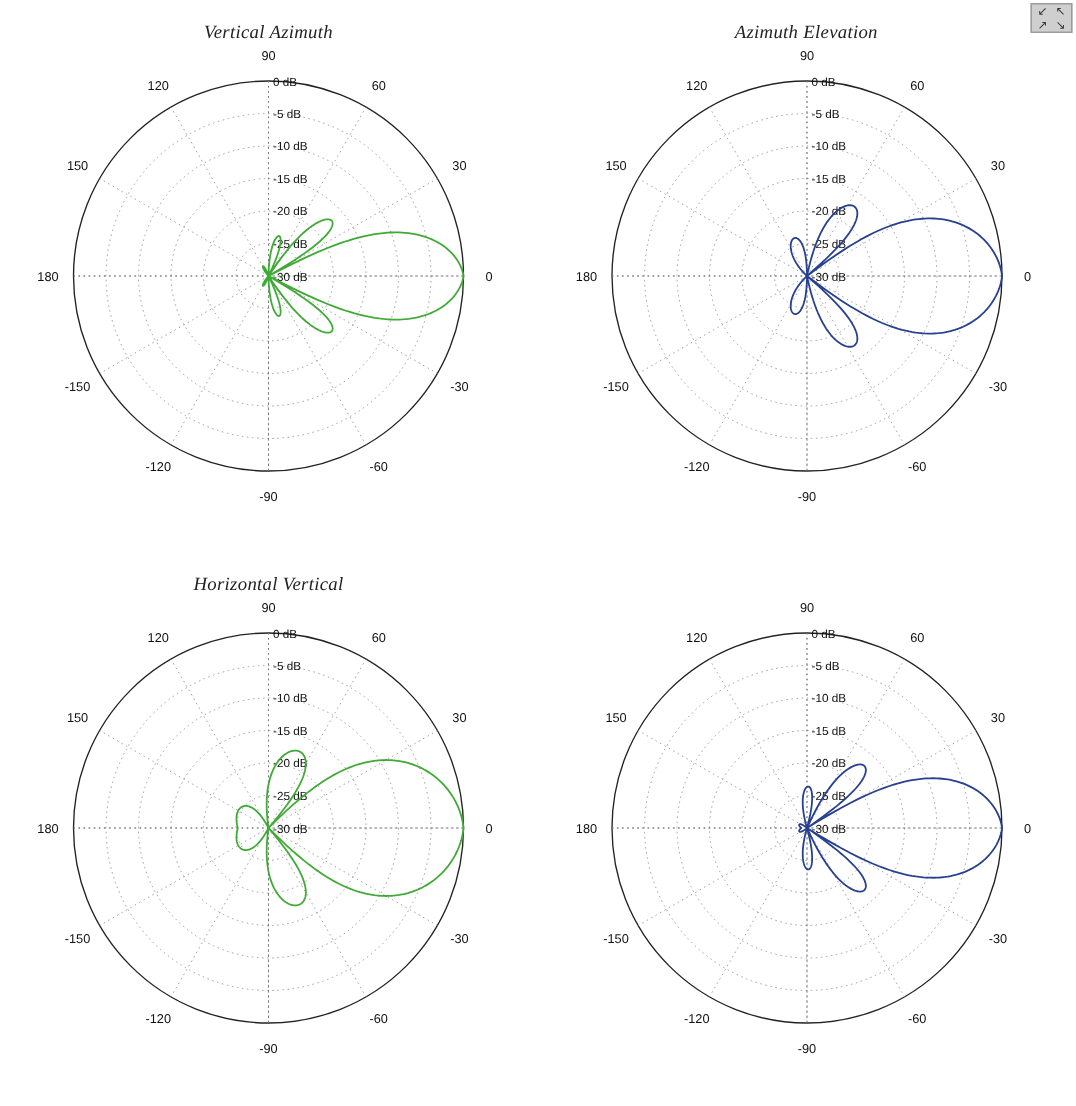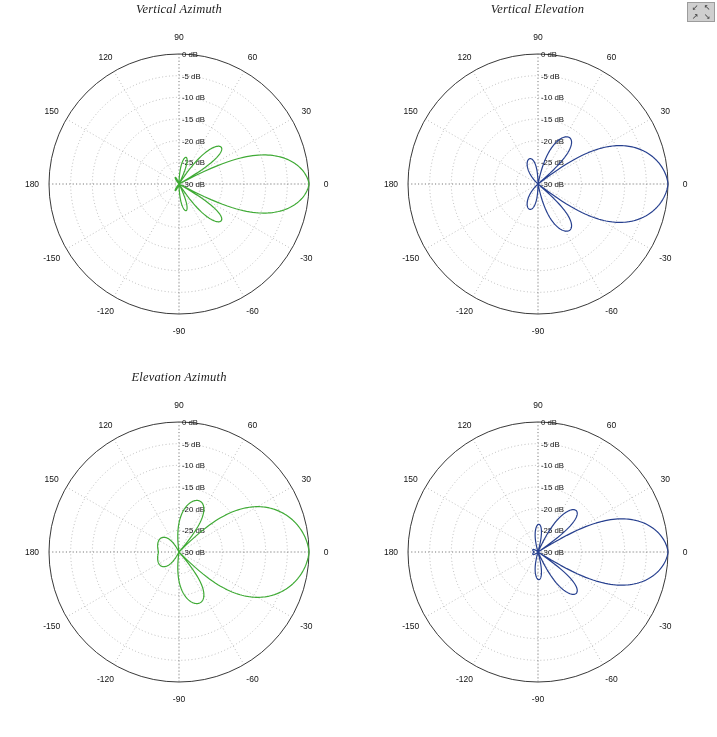--- a/index.html
+++ b/index.html
@@ -21,21 +21,21 @@
     height: 737px;
     display: grid;
     grid-template-columns: 358px 359px;
     grid-template-rows: 368px 369px;
   }
   .panel {
     position: relative;
   }
   .panel-title {
     position: absolute;
-    top: 2px;
+    top: 14px;
     left: 0;
     width: 100%;
     text-align: center;
     font-size: 12.5px;
     font-style: italic;
     color: #222222;
     font-family: "Liberation Serif", serif;
     letter-spacing: 0.2px;
   }
   .plot-wrap {
@@ -162,21 +162,21 @@
           <text class="ring-label" x="168" y="86.33333333333333" text-anchor="start">-10 dB</text>
           <text class="ring-label" x="168" y="108" text-anchor="start">-15 dB</text>
           <text class="ring-label" x="168" y="129.66666666666666" text-anchor="start">-20 dB</text>
           <text class="ring-label" x="168" y="151.33333333333334" text-anchor="start">-25 dB</text>
           <text class="ring-label" x="168" y="173" text-anchor="start">-30 dB</text>
           <path class="trace" d="M165.00,170.00L165.00,170.00L165.00,170.00L165.00,170.00L165.00,170.00L165.00,170.00L165.00,170.00L165.00,170.00L165.00,170.00L165.00,170.00L165.00,170.00L165.00,170.00L165.00,170.00L165.00,170.00L165.00,170.00L165.00,170.00L165.00,170.00L165.00,170.00L165.00,170.00L165.00,170.00L165.00,170.00L165.00,170.00L165.00,170.00L165.00,170.00L165.00,170.00L165.00,170.00L165.00,170.00L165.00,170.00L165.00,170.00L165.00,170.00L165.00,170.00L165.00,170.00L165.00,170.00L165.00,170.00L165.00,170.00L165.00,170.00L165.00,170.00L165.00,170.00L165.00,170.00L165.00,170.00L165.00,170.00L165.00,170.00L165.00,170.00L165.00,170.00L165.00,170.00L165.00,170.00L165.00,170.00L165.00,170.00L165.00,170.00L165.00,170.00L165.00,170.00L165.00,170.00L165.00,170.00L165.00,170.00L165.00,170.00L165.00,170.00L165.00,170.00L165.00,170.00L165.00,170.00L165.00,170.00L165.00,170.00L165.00,170.00L165.00,170.00L165.00,170.00L165.00,170.00L165.00,170.00L165.00,170.00L165.00,170.00L165.00,170.00L165.00,170.00L165.00,170.00L165.00,170.00L165.00,170.00L165.00,170.00L165.00,170.00L165.00,170.00L165.00,170.00L165.00,170.00L165.00,170.00L165.00,170.00L165.00,170.00L165.00,170.00L165.00,170.00L165.00,170.00L165.00,170.00L165.00,170.00L165.00,170.00L165.00,170.00L165.00,170.00L165.00,170.00L165.00,170.00L165.00,170.00L165.00,170.00L165.00,170.00L165.00,170.00L165.00,170.00L165.00,170.00L164.82,170.20L164.47,170.61L164.13,171.02L163.81,171.41L163.52,171.80L163.24,172.18L162.98,172.54L162.74,172.90L162.51,173.24L162.31,173.57L162.12,173.89L161.95,174.20L161.80,174.49L161.67,174.76L161.55,175.02L161.45,175.27L161.36,175.49L161.30,175.70L161.25,175.89L161.21,176.06L161.20,176.21L161.19,176.34L161.21,176.44L161.23,176.52L161.28,176.58L161.34,176.61L161.41,176.61L161.50,176.59L161.60,176.54L161.71,176.45L161.84,176.34L161.98,176.19L162.14,176.00L162.31,175.78L162.49,175.51L162.68,175.21L162.89,174.86L163.10,174.47L163.33,174.03L163.57,173.54L163.82,172.99L164.08,172.39L164.35,171.73L164.64,171.00L164.93,170.20L165.00,170.00L165.00,170.00L165.00,170.00L165.00,170.00L165.00,170.00L165.00,170.00L165.00,170.00L165.00,170.00L165.00,170.00L165.00,170.00L165.00,170.00L165.00,170.00L165.00,170.00L165.00,170.00L165.00,170.00L165.00,170.00L165.00,170.00L165.00,170.00L165.00,170.00L165.00,170.00L165.00,170.00L165.00,170.00L165.00,170.00L165.00,170.00L165.00,170.00L165.00,170.00L165.00,170.00L165.00,170.00L165.00,170.00L165.00,170.00L165.00,170.00L165.00,170.00L165.00,170.00L165.00,170.00L165.00,170.00L165.00,170.00L165.00,170.00L165.00,170.00L165.00,170.00L165.00,170.00L165.00,170.00L165.05,172.04L165.14,174.14L165.27,176.11L165.42,177.96L165.59,179.69L165.79,181.31L166.01,182.83L166.25,184.25L166.50,185.59L166.77,186.83L167.05,187.99L167.34,189.07L167.64,190.08L167.95,191.00L168.27,191.86L168.59,192.64L168.91,193.35L169.23,193.99L169.55,194.56L169.87,195.06L170.19,195.50L170.50,195.86L170.80,196.16L171.09,196.39L171.38,196.55L171.64,196.65L171.90,196.67L172.13,196.62L172.35,196.50L172.54,196.31L172.71,196.04L172.86,195.69L172.97,195.26L173.04,194.75L173.08,194.15L173.08,193.46L173.03,192.67L172.93,191.78L172.77,190.78L172.55,189.66L172.26,188.42L171.88,187.04L171.42,185.50L170.86,183.80L170.18,181.91L169.37,179.81L168.40,177.46L167.25,174.83L165.88,171.85L165.00,170.00L165.00,170.00L165.00,170.00L165.00,170.00L165.00,170.00L165.00,170.00L165.00,170.00L165.00,170.00L165.00,170.00L165.00,170.00L165.00,170.00L165.00,170.00L165.00,170.00L165.00,170.00L165.00,170.00L165.14,170.20L168.09,174.59L170.78,178.41L173.24,181.77L175.53,184.77L177.68,187.45L179.69,189.86L181.60,192.03L183.41,193.99L185.13,195.77L186.78,197.38L188.35,198.84L189.86,200.15L191.30,201.34L192.68,202.41L194.00,203.36L195.26,204.20L196.47,204.95L197.62,205.60L198.72,206.16L199.76,206.63L200.75,207.02L201.68,207.32L202.55,207.55L203.36,207.70L204.12,207.78L204.81,207.78L205.44,207.71L206.00,207.57L206.49,207.36L206.91,207.08L207.25,206.73L207.51,206.31L207.69,205.82L207.77,205.25L207.75,204.61L207.62,203.90L207.37,203.11L207.00,202.23L206.49,201.26L205.82,200.21L204.98,199.05L203.94,197.78L202.68,196.39L201.17,194.86L199.35,193.17L197.17,191.30L194.56,189.20L191.40,186.82L187.55,184.09L182.74,180.87L176.60,176.97L168.36,171.98L165.00,170.00L165.00,170.00L165.00,170.00L165.00,170.00L165.00,170.00L170.96,173.10L181.57,178.44L189.98,182.45L197.01,185.61L203.09,188.17L208.47,190.27L213.32,192.02L217.75,193.49L221.84,194.71L225.64,195.74L229.19,196.59L232.54,197.29L235.70,197.85L238.70,198.29L241.56,198.62L244.28,198.86L246.88,199.00L249.37,199.05L251.76,199.03L254.06,198.94L256.26,198.78L258.39,198.55L260.43,198.27L262.39,197.93L264.29,197.53L266.11,197.09L267.87,196.60L269.56,196.07L271.20,195.50L272.77,194.88L274.28,194.23L275.73,193.54L277.13,192.81L278.47,192.06L279.76,191.27L281.00,190.45L282.18,189.61L283.31,188.74L284.39,187.84L285.42,186.92L286.40,185.98L287.33,185.02L288.21,184.04L289.04,183.04L289.82,182.02L290.55,180.98L291.23,179.93L291.86,178.87L292.44,177.79L292.97,176.71L293.45,175.61L293.88,174.50L294.25,173.38L294.57,172.26L294.82,171.13L295.00,170.00L294.82,168.87L294.57,167.74L294.25,166.62L293.88,165.50L293.45,164.39L292.97,163.29L292.44,162.21L291.86,161.13L291.23,160.07L290.55,159.02L289.82,157.98L289.04,156.96L288.21,155.96L287.33,154.98L286.40,154.02L285.42,153.08L284.39,152.16L283.31,151.26L282.18,150.39L281.00,149.55L279.76,148.73L278.47,147.94L277.13,147.19L275.73,146.46L274.28,145.77L272.77,145.12L271.20,144.50L269.56,143.93L267.87,143.40L266.11,142.91L264.29,142.47L262.39,142.07L260.43,141.73L258.39,141.45L256.26,141.22L254.06,141.06L251.76,140.97L249.37,140.95L246.88,141.00L244.28,141.14L241.56,141.38L238.70,141.71L235.70,142.15L232.54,142.71L229.19,143.41L225.64,144.26L221.84,145.29L217.75,146.51L213.32,147.98L208.47,149.73L203.09,151.83L197.01,154.39L189.98,157.55L181.57,161.56L170.96,166.90L165.00,170.00L165.00,170.00L165.00,170.00L165.00,170.00L165.00,170.00L168.36,168.02L176.60,163.03L182.74,159.13L187.55,155.91L191.40,153.18L194.56,150.80L197.17,148.70L199.35,146.83L201.17,145.14L202.68,143.61L203.94,142.22L204.98,140.95L205.82,139.79L206.49,138.74L207.00,137.77L207.37,136.89L207.62,136.10L207.75,135.39L207.77,134.75L207.69,134.18L207.51,133.69L207.25,133.27L206.91,132.92L206.49,132.64L206.00,132.43L205.44,132.29L204.81,132.22L204.12,132.22L203.36,132.30L202.55,132.45L201.68,132.68L200.75,132.98L199.76,133.37L198.72,133.84L197.62,134.40L196.47,135.05L195.26,135.80L194.00,136.64L192.68,137.59L191.30,138.66L189.86,139.85L188.35,141.16L186.78,142.62L185.13,144.23L183.41,146.01L181.60,147.97L179.69,150.14L177.68,152.55L175.53,155.23L173.24,158.23L170.78,161.59L168.09,165.41L165.14,169.80L165.00,170.00L165.00,170.00L165.00,170.00L165.00,170.00L165.00,170.00L165.00,170.00L165.00,170.00L165.00,170.00L165.00,170.00L165.00,170.00L165.00,170.00L165.00,170.00L165.00,170.00L165.00,170.00L165.00,170.00L165.88,168.15L167.25,165.17L168.40,162.54L169.37,160.19L170.18,158.09L170.86,156.20L171.42,154.50L171.88,152.96L172.26,151.58L172.55,150.34L172.77,149.22L172.93,148.22L173.03,147.33L173.08,146.54L173.08,145.85L173.04,145.25L172.97,144.74L172.86,144.31L172.71,143.96L172.54,143.69L172.35,143.50L172.13,143.38L171.90,143.33L171.64,143.35L171.38,143.45L171.09,143.61L170.80,143.84L170.50,144.14L170.19,144.50L169.87,144.94L169.55,145.44L169.23,146.01L168.91,146.65L168.59,147.36L168.27,148.14L167.95,149.00L167.64,149.92L167.34,150.93L167.05,152.01L166.77,153.17L166.50,154.41L166.25,155.75L166.01,157.17L165.79,158.69L165.59,160.31L165.42,162.04L165.27,163.89L165.14,165.86L165.05,167.96L165.00,170.00L165.00,170.00L165.00,170.00L165.00,170.00L165.00,170.00L165.00,170.00L165.00,170.00L165.00,170.00L165.00,170.00L165.00,170.00L165.00,170.00L165.00,170.00L165.00,170.00L165.00,170.00L165.00,170.00L165.00,170.00L165.00,170.00L165.00,170.00L165.00,170.00L165.00,170.00L165.00,170.00L165.00,170.00L165.00,170.00L165.00,170.00L165.00,170.00L165.00,170.00L165.00,170.00L165.00,170.00L165.00,170.00L165.00,170.00L165.00,170.00L165.00,170.00L165.00,170.00L165.00,170.00L165.00,170.00L165.00,170.00L165.00,170.00L165.00,170.00L165.00,170.00L165.00,170.00L165.00,170.00L164.93,169.80L164.64,169.00L164.35,168.27L164.08,167.61L163.82,167.01L163.57,166.46L163.33,165.97L163.10,165.53L162.89,165.14L162.68,164.79L162.49,164.49L162.31,164.22L162.14,164.00L161.98,163.81L161.84,163.66L161.71,163.55L161.60,163.46L161.50,163.41L161.41,163.39L161.34,163.39L161.28,163.42L161.23,163.48L161.21,163.56L161.19,163.66L161.20,163.79L161.21,163.94L161.25,164.11L161.30,164.30L161.36,164.51L161.45,164.73L161.55,164.98L161.67,165.24L161.80,165.51L161.95,165.80L162.12,166.11L162.31,166.43L162.51,166.76L162.74,167.10L162.98,167.46L163.24,167.82L163.52,168.20L163.81,168.59L164.13,168.98L164.47,169.39L164.82,169.80L165.00,170.00L165.00,170.00L165.00,170.00L165.00,170.00L165.00,170.00L165.00,170.00L165.00,170.00L165.00,170.00L165.00,170.00L165.00,170.00L165.00,170.00L165.00,170.00L165.00,170.00L165.00,170.00L165.00,170.00L165.00,170.00L165.00,170.00L165.00,170.00L165.00,170.00L165.00,170.00L165.00,170.00L165.00,170.00L165.00,170.00L165.00,170.00L165.00,170.00L165.00,170.00L165.00,170.00L165.00,170.00L165.00,170.00L165.00,170.00L165.00,170.00L165.00,170.00L165.00,170.00L165.00,170.00L165.00,170.00L165.00,170.00L165.00,170.00L165.00,170.00L165.00,170.00L165.00,170.00L165.00,170.00L165.00,170.00L165.00,170.00L165.00,170.00L165.00,170.00L165.00,170.00L165.00,170.00L165.00,170.00L165.00,170.00L165.00,170.00L165.00,170.00L165.00,170.00L165.00,170.00L165.00,170.00L165.00,170.00L165.00,170.00L165.00,170.00L165.00,170.00L165.00,170.00L165.00,170.00L165.00,170.00L165.00,170.00L165.00,170.00L165.00,170.00L165.00,170.00L165.00,170.00L165.00,170.00L165.00,170.00L165.00,170.00L165.00,170.00L165.00,170.00L165.00,170.00L165.00,170.00L165.00,170.00L165.00,170.00L165.00,170.00L165.00,170.00L165.00,170.00L165.00,170.00L165.00,170.00L165.00,170.00L165.00,170.00L165.00,170.00L165.00,170.00L165.00,170.00L165.00,170.00L165.00,170.00L165.00,170.00L165.00,170.00L165.00,170.00L165.00,170.00L165.00,170.00L165.00,170.00L165.00,170.00L165.00,170.00L165.00,170.00L165.00,170.00Z" stroke="#3faa35"></path>
         </svg>
       </div>
   </div>
   <div class="panel">
-    <div class="panel-title">Vertical Elevation</div>
+    <div class="panel-title">Azimuth Elevation</div>
     <div class="plot-wrap">
         <svg class="polar" width="330" height="340" viewBox="0 0 330 340">
           <circle class="outer-circle" cx="165" cy="170" r="130"></circle>
           <circle class="ring" cx="165" cy="170" r="108.33333333333334"></circle>
           <circle class="ring" cx="165" cy="170" r="86.66666666666667"></circle>
           <circle class="ring" cx="165" cy="170" r="65"></circle>
           <circle class="ring" cx="165" cy="170" r="43.333333333333336"></circle>
           <circle class="ring" cx="165" cy="170" r="21.66666666666666"></circle>
           <line class="spoke spoke-solid" x1="165" y1="170" x2="295" y2="170"></line>
           <line class="spoke" x1="165" y1="170" x2="277.58330249197707" y2="105.00000000000001"></line>
@@ -209,21 +209,21 @@
           <text class="ring-label" x="168" y="86.33333333333333" text-anchor="start">-10 dB</text>
           <text class="ring-label" x="168" y="108" text-anchor="start">-15 dB</text>
           <text class="ring-label" x="168" y="129.66666666666666" text-anchor="start">-20 dB</text>
           <text class="ring-label" x="168" y="151.33333333333334" text-anchor="start">-25 dB</text>
           <text class="ring-label" x="168" y="173" text-anchor="start">-30 dB</text>
           <path class="trace" d="M165.00,170.00L165.00,170.00L165.00,170.00L165.00,170.00L165.00,170.00L165.00,170.00L165.00,170.00L165.00,170.00L165.00,170.00L165.00,170.00L165.00,170.00L165.00,170.00L165.00,170.00L165.00,170.00L165.00,170.00L165.00,170.00L165.00,170.00L165.00,170.00L165.00,170.00L165.00,170.00L165.00,170.00L165.00,170.00L165.00,170.00L165.00,170.00L165.00,170.00L165.00,170.00L165.00,170.00L165.00,170.00L165.00,170.00L165.00,170.00L165.00,170.00L165.00,170.00L165.00,170.00L165.00,170.00L165.00,170.00L165.00,170.00L165.00,170.00L165.00,170.00L165.00,170.00L165.00,170.00L165.00,170.00L165.00,170.00L165.00,170.00L165.00,170.00L165.00,170.00L165.00,170.00L165.00,170.00L165.00,170.00L165.00,170.00L165.00,170.00L165.00,170.00L165.00,170.00L165.00,170.00L165.00,170.00L165.00,170.00L165.00,170.00L165.00,170.00L165.00,170.00L165.00,170.00L165.00,170.00L165.00,170.00L165.00,170.00L165.00,170.00L165.00,170.00L165.00,170.00L165.00,170.00L165.00,170.00L165.00,170.00L165.00,170.00L165.00,170.00L165.00,170.00L165.00,170.00L165.00,170.00L165.00,170.00L165.00,170.00L165.00,170.00L165.00,170.00L165.00,170.00L165.00,170.00L165.00,170.00L165.00,170.00L165.00,170.00L165.00,170.00L165.00,170.00L165.00,170.00L165.00,170.00L164.97,170.03L164.35,170.61L163.76,171.20L163.18,171.79L162.62,172.38L162.08,172.97L161.56,173.56L161.06,174.15L160.58,174.74L160.12,175.33L159.68,175.91L159.25,176.50L158.84,177.08L158.46,177.66L158.09,178.24L157.73,178.82L157.40,179.39L157.08,179.96L156.78,180.52L156.50,181.08L156.23,181.64L155.98,182.19L155.75,182.73L155.53,183.27L155.33,183.80L155.15,184.33L154.98,184.85L154.83,185.36L154.70,185.87L154.57,186.37L154.47,186.85L154.38,187.33L154.30,187.80L154.24,188.27L154.19,188.72L154.16,189.16L154.14,189.59L154.14,190.01L154.15,190.41L154.17,190.81L154.20,191.19L154.25,191.56L154.31,191.92L154.38,192.26L154.47,192.59L154.57,192.90L154.67,193.19L154.79,193.47L154.92,193.74L155.06,193.99L155.22,194.21L155.38,194.43L155.55,194.62L155.73,194.79L155.92,194.94L156.12,195.07L156.33,195.18L156.55,195.27L156.77,195.33L157.00,195.37L157.24,195.39L157.48,195.38L157.73,195.34L157.99,195.27L158.25,195.18L158.52,195.06L158.79,194.90L159.07,194.72L159.34,194.50L159.63,194.24L159.91,193.95L160.19,193.62L160.48,193.25L160.77,192.85L161.05,192.39L161.34,191.89L161.62,191.35L161.90,190.75L162.17,190.10L162.45,189.40L162.71,188.63L162.97,187.81L163.22,186.91L163.46,185.94L163.70,184.90L163.92,183.77L164.12,182.55L164.31,181.23L164.49,179.81L164.64,178.27L164.77,176.60L164.87,174.78L164.95,172.80L164.99,170.64L165.00,170.00L165.00,170.00L165.00,170.00L165.00,170.00L165.00,170.00L165.00,170.00L165.00,170.00L165.00,170.00L165.00,170.00L165.00,170.00L165.00,170.00L165.00,170.00L165.00,170.00L165.00,170.00L165.00,170.00L165.00,170.00L165.00,170.00L165.00,170.00L165.00,170.00L165.00,170.00L165.00,170.00L165.00,170.00L165.00,170.00L165.00,170.00L165.40,171.89L166.16,175.23L166.92,178.30L167.67,181.13L168.43,183.76L169.19,186.21L169.96,188.50L170.72,190.64L171.49,192.64L172.26,194.52L173.04,196.29L173.82,197.96L174.59,199.53L175.37,201.00L176.15,202.39L176.93,203.70L177.71,204.93L178.49,206.09L179.27,207.18L180.05,208.20L180.82,209.16L181.59,210.05L182.36,210.89L183.12,211.66L183.87,212.38L184.62,213.05L185.36,213.66L186.09,214.22L186.82,214.73L187.53,215.19L188.23,215.60L188.93,215.96L189.60,216.27L190.27,216.54L190.92,216.76L191.55,216.93L192.17,217.06L192.77,217.14L193.35,217.18L193.91,217.17L194.45,217.12L194.96,217.02L195.45,216.88L195.91,216.69L196.34,216.46L196.74,216.18L197.11,215.85L197.44,215.48L197.74,215.06L197.99,214.59L198.21,214.06L198.37,213.49L198.49,212.87L198.56,212.19L198.57,211.45L198.52,210.66L198.40,209.80L198.21,208.88L197.94,207.89L197.58,206.83L197.13,205.69L196.58,204.46L195.91,203.14L195.11,201.73L194.16,200.20L193.05,198.54L191.74,196.74L190.21,194.78L188.43,192.62L186.32,190.24L183.84,187.57L180.88,184.55L177.30,181.07L172.88,176.97L167.28,171.98L165.00,170.00L165.00,170.00L165.00,170.00L165.00,170.00L165.00,170.00L165.00,170.00L165.00,170.00L169.72,173.56L177.14,178.99L183.35,183.33L188.73,186.92L193.50,189.96L197.82,192.55L201.77,194.80L205.44,196.76L208.86,198.48L212.08,199.99L215.13,201.32L218.03,202.49L220.79,203.52L223.44,204.43L225.99,205.21L228.44,205.89L230.81,206.48L233.09,206.97L235.31,207.38L237.45,207.72L239.54,207.98L241.56,208.17L243.53,208.30L245.45,208.37L247.31,208.38L249.13,208.34L250.90,208.25L252.63,208.10L254.31,207.91L255.96,207.68L257.56,207.40L259.12,207.08L260.65,206.72L262.14,206.32L263.59,205.88L265.01,205.41L266.39,204.91L267.74,204.38L269.05,203.81L270.33,203.21L271.58,202.58L272.79,201.93L273.97,201.25L275.12,200.54L276.24,199.81L277.32,199.05L278.37,198.27L279.40,197.46L280.39,196.64L281.34,195.79L282.27,194.93L283.17,194.04L284.03,193.14L284.87,192.22L285.67,191.28L286.44,190.32L287.18,189.35L287.89,188.37L288.57,187.37L289.22,186.35L289.84,185.33L290.42,184.29L290.97,183.24L291.49,182.18L291.98,181.11L292.44,180.03L292.87,178.94L293.26,177.84L293.62,176.74L293.94,175.63L294.23,174.51L294.48,173.39L294.70,172.26L294.88,171.13L295.00,170.00L294.88,168.87L294.70,167.74L294.48,166.61L294.23,165.49L293.94,164.37L293.62,163.26L293.26,162.16L292.87,161.06L292.44,159.97L291.98,158.89L291.49,157.82L290.97,156.76L290.42,155.71L289.84,154.67L289.22,153.65L288.57,152.63L287.89,151.63L287.18,150.65L286.44,149.68L285.67,148.72L284.87,147.78L284.03,146.86L283.17,145.96L282.27,145.07L281.34,144.21L280.39,143.36L279.40,142.54L278.37,141.73L277.32,140.95L276.24,140.19L275.12,139.46L273.97,138.75L272.79,138.07L271.58,137.42L270.33,136.79L269.05,136.19L267.74,135.62L266.39,135.09L265.01,134.59L263.59,134.12L262.14,133.68L260.65,133.28L259.12,132.92L257.56,132.60L255.96,132.32L254.31,132.09L252.63,131.90L250.90,131.75L249.13,131.66L247.31,131.62L245.45,131.63L243.53,131.70L241.56,131.83L239.54,132.02L237.45,132.28L235.31,132.62L233.09,133.03L230.81,133.52L228.44,134.11L225.99,134.79L223.44,135.57L220.79,136.48L218.03,137.51L215.13,138.68L212.08,140.01L208.86,141.52L205.44,143.24L201.77,145.20L197.82,147.45L193.50,150.04L188.73,153.08L183.35,156.67L177.14,161.01L169.72,166.44L165.00,170.00L165.00,170.00L165.00,170.00L165.00,170.00L165.00,170.00L165.00,170.00L165.00,170.00L167.28,168.02L172.88,163.03L177.30,158.93L180.88,155.45L183.84,152.43L186.32,149.76L188.43,147.38L190.21,145.22L191.74,143.26L193.05,141.46L194.16,139.80L195.11,138.27L195.91,136.86L196.58,135.54L197.13,134.31L197.58,133.17L197.94,132.11L198.21,131.12L198.40,130.20L198.52,129.34L198.57,128.55L198.56,127.81L198.49,127.13L198.37,126.51L198.21,125.94L197.99,125.41L197.74,124.94L197.44,124.52L197.11,124.15L196.74,123.82L196.34,123.54L195.91,123.31L195.45,123.12L194.96,122.98L194.45,122.88L193.91,122.83L193.35,122.82L192.77,122.86L192.17,122.94L191.55,123.07L190.92,123.24L190.27,123.46L189.60,123.73L188.93,124.04L188.23,124.40L187.53,124.81L186.82,125.27L186.09,125.78L185.36,126.34L184.62,126.95L183.87,127.62L183.12,128.34L182.36,129.11L181.59,129.95L180.82,130.84L180.05,131.80L179.27,132.82L178.49,133.91L177.71,135.07L176.93,136.30L176.15,137.61L175.37,139.00L174.59,140.47L173.82,142.04L173.04,143.71L172.26,145.48L171.49,147.36L170.72,149.36L169.96,151.50L169.19,153.79L168.43,156.24L167.67,158.87L166.92,161.70L166.16,164.77L165.40,168.11L165.00,170.00L165.00,170.00L165.00,170.00L165.00,170.00L165.00,170.00L165.00,170.00L165.00,170.00L165.00,170.00L165.00,170.00L165.00,170.00L165.00,170.00L165.00,170.00L165.00,170.00L165.00,170.00L165.00,170.00L165.00,170.00L165.00,170.00L165.00,170.00L165.00,170.00L165.00,170.00L165.00,170.00L165.00,170.00L165.00,170.00L165.00,170.00L164.99,169.36L164.95,167.20L164.87,165.22L164.77,163.40L164.64,161.73L164.49,160.19L164.31,158.77L164.12,157.45L163.92,156.23L163.70,155.10L163.46,154.06L163.22,153.09L162.97,152.19L162.71,151.37L162.45,150.60L162.17,149.90L161.90,149.25L161.62,148.65L161.34,148.11L161.05,147.61L160.77,147.15L160.48,146.75L160.19,146.38L159.91,146.05L159.63,145.76L159.34,145.50L159.07,145.28L158.79,145.10L158.52,144.94L158.25,144.82L157.99,144.73L157.73,144.66L157.48,144.62L157.24,144.61L157.00,144.63L156.77,144.67L156.55,144.73L156.33,144.82L156.12,144.93L155.92,145.06L155.73,145.21L155.55,145.38L155.38,145.57L155.22,145.79L155.06,146.01L154.92,146.26L154.79,146.53L154.67,146.81L154.57,147.10L154.47,147.41L154.38,147.74L154.31,148.08L154.25,148.44L154.20,148.81L154.17,149.19L154.15,149.59L154.14,149.99L154.14,150.41L154.16,150.84L154.19,151.28L154.24,151.73L154.30,152.20L154.38,152.67L154.47,153.15L154.57,153.63L154.70,154.13L154.83,154.64L154.98,155.15L155.15,155.67L155.33,156.20L155.53,156.73L155.75,157.27L155.98,157.81L156.23,158.36L156.50,158.92L156.78,159.48L157.08,160.04L157.40,160.61L157.73,161.18L158.09,161.76L158.46,162.34L158.84,162.92L159.25,163.50L159.68,164.09L160.12,164.67L160.58,165.26L161.06,165.85L161.56,166.44L162.08,167.03L162.62,167.62L163.18,168.21L163.76,168.80L164.35,169.39L164.97,169.97L165.00,170.00L165.00,170.00L165.00,170.00L165.00,170.00L165.00,170.00L165.00,170.00L165.00,170.00L165.00,170.00L165.00,170.00L165.00,170.00L165.00,170.00L165.00,170.00L165.00,170.00L165.00,170.00L165.00,170.00L165.00,170.00L165.00,170.00L165.00,170.00L165.00,170.00L165.00,170.00L165.00,170.00L165.00,170.00L165.00,170.00L165.00,170.00L165.00,170.00L165.00,170.00L165.00,170.00L165.00,170.00L165.00,170.00L165.00,170.00L165.00,170.00L165.00,170.00L165.00,170.00L165.00,170.00L165.00,170.00L165.00,170.00L165.00,170.00L165.00,170.00L165.00,170.00L165.00,170.00L165.00,170.00L165.00,170.00L165.00,170.00L165.00,170.00L165.00,170.00L165.00,170.00L165.00,170.00L165.00,170.00L165.00,170.00L165.00,170.00L165.00,170.00L165.00,170.00L165.00,170.00L165.00,170.00L165.00,170.00L165.00,170.00L165.00,170.00L165.00,170.00L165.00,170.00L165.00,170.00L165.00,170.00L165.00,170.00L165.00,170.00L165.00,170.00L165.00,170.00L165.00,170.00L165.00,170.00L165.00,170.00L165.00,170.00L165.00,170.00L165.00,170.00L165.00,170.00L165.00,170.00L165.00,170.00L165.00,170.00L165.00,170.00L165.00,170.00L165.00,170.00L165.00,170.00L165.00,170.00L165.00,170.00L165.00,170.00L165.00,170.00L165.00,170.00L165.00,170.00L165.00,170.00Z" stroke="#27408f"></path>
         </svg>
       </div>
   </div>
   <div class="panel">
-    <div class="panel-title">Elevation Azimuth</div>
+    <div class="panel-title">Horizontal Vertical</div>
     <div class="plot-wrap">
         <svg class="polar" width="330" height="340" viewBox="0 0 330 340">
           <circle class="outer-circle" cx="165" cy="170" r="130"></circle>
           <circle class="ring" cx="165" cy="170" r="108.33333333333334"></circle>
           <circle class="ring" cx="165" cy="170" r="86.66666666666667"></circle>
           <circle class="ring" cx="165" cy="170" r="65"></circle>
           <circle class="ring" cx="165" cy="170" r="43.333333333333336"></circle>
           <circle class="ring" cx="165" cy="170" r="21.66666666666666"></circle>
           <line class="spoke spoke-solid" x1="165" y1="170" x2="295" y2="170"></line>
           <line class="spoke" x1="165" y1="170" x2="277.58330249197707" y2="105.00000000000001"></line>

